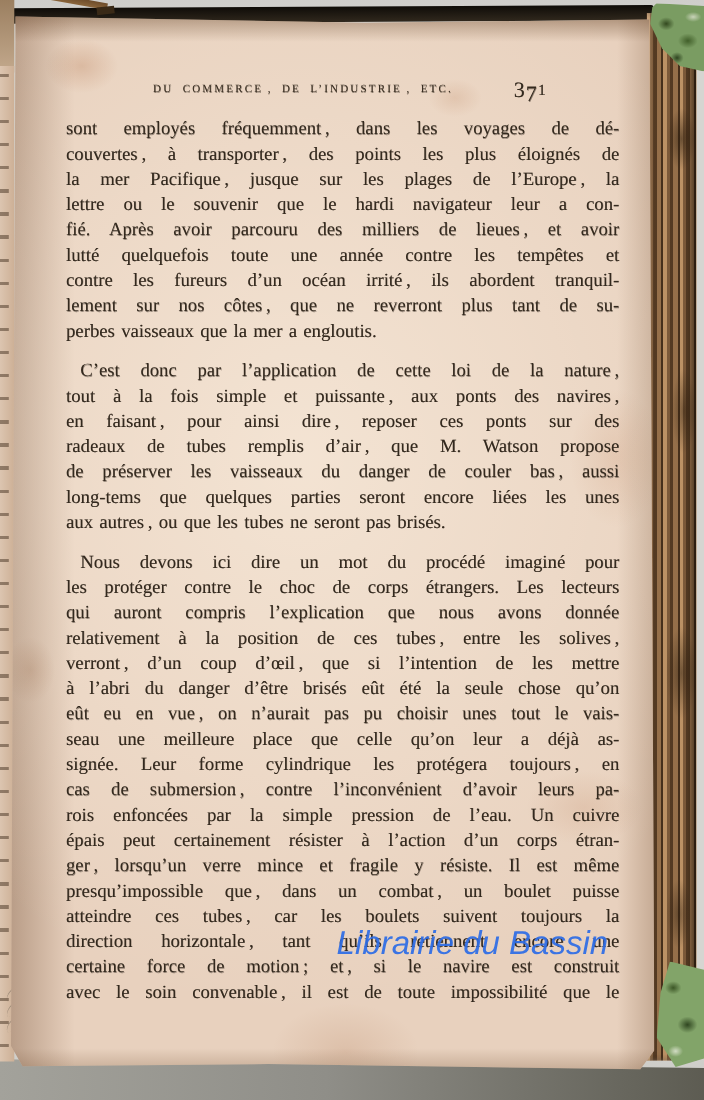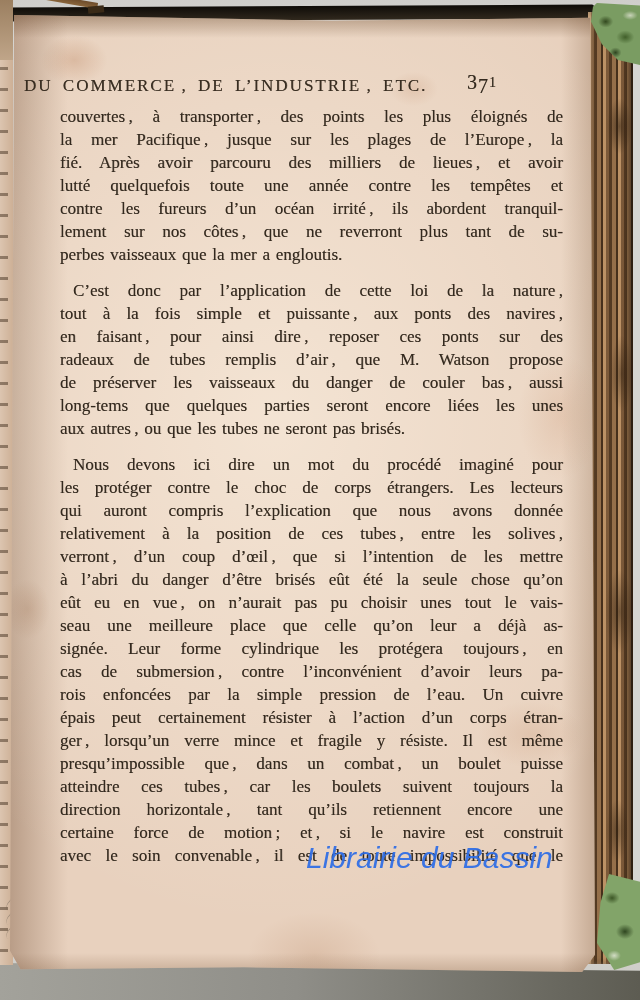--- a/index.html
+++ b/index.html
@@ -114,23 +114,23 @@
   }
   
   .text-block{
     position:absolute;left:50px;top:64px;width:503px;
     color:#33291e;
   }
   .header-row{
     position:relative;height:17px;margin-bottom:10px;
   }
   .header-title{
-    display:block;
+    display:block;text-align:center;
     transform:translateX(-36px);
-    font-size:17px;letter-spacing:2px;word-spacing:4px;
+    font-size:10px;letter-spacing:2px;word-spacing:4px;
     color:#382d21;
     text-shadow:0.3px 0.3px 0.3px rgba(56,45,33,.55);
     white-space:nowrap;
   }
   .folio{
     position:absolute;right:66px;top:-5px;
     font-size:20px;letter-spacing:1px;
     text-shadow:0.3px 0.3px 0.3px rgba(56,45,33,.5);
   }
   .folio .d7{position:relative;top:4px;}
@@ -181,22 +181,24 @@
   <div class="page">
     <div class="text-block">
 
       <div class="header-row">
         <span class="header-title">DU COMMERCE , DE L’INDUSTRIE , ETC.</span>
         <span class="folio"><span class="d3">3</span><span class="d7">7</span><span class="d1">1</span></span>
       </div>
 
       <div class="body-text">
           <div class="para">
+            <div class="line">sont employés fréquemment , dans les voyages de dé-</div>
             <div class="line">couvertes , à transporter , des points les plus éloignés de</div>
             <div class="line">la mer Pacifique , jusque sur les plages de l’Europe , la</div>
+            <div class="line">lettre ou le souvenir que le hardi navigateur leur a con-</div>
             <div class="line">fié. Après avoir parcouru des milliers de lieues , et avoir</div>
             <div class="line">lutté quelquefois toute une année contre les tempêtes et</div>
             <div class="line">contre les fureurs d’un océan irrité , ils abordent tranquil-</div>
             <div class="line">lement sur nos côtes , que ne reverront plus tant de su-</div>
             <div class="line para-end">perbes vaisseaux que la mer a engloutis.</div>
           </div>
           <div class="para indent">
             <div class="line">C’est donc par l’application de cette loi de la nature ,</div>
             <div class="line">tout à la fois simple et puissante , aux ponts des navires ,</div>
             <div class="line">en faisant , pour ainsi dire , reposer ces ponts sur des</div>

